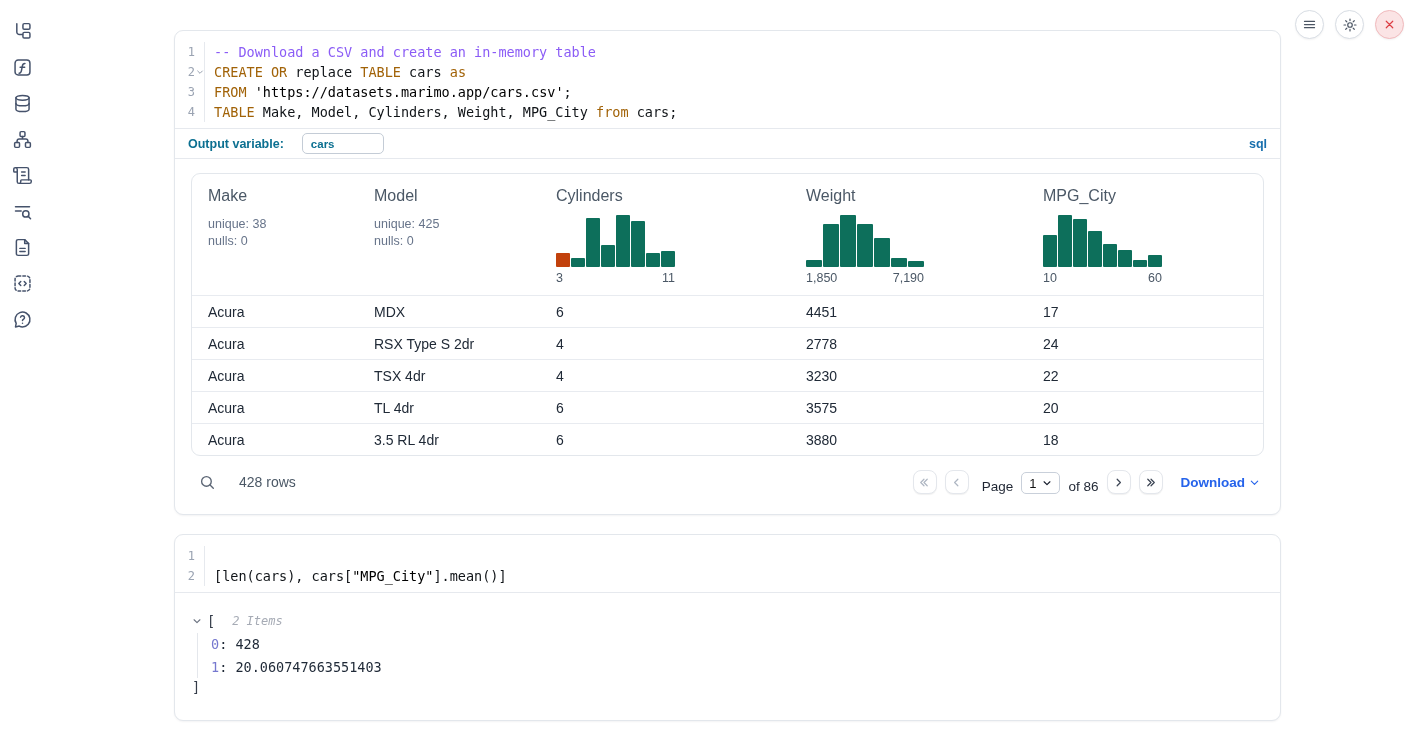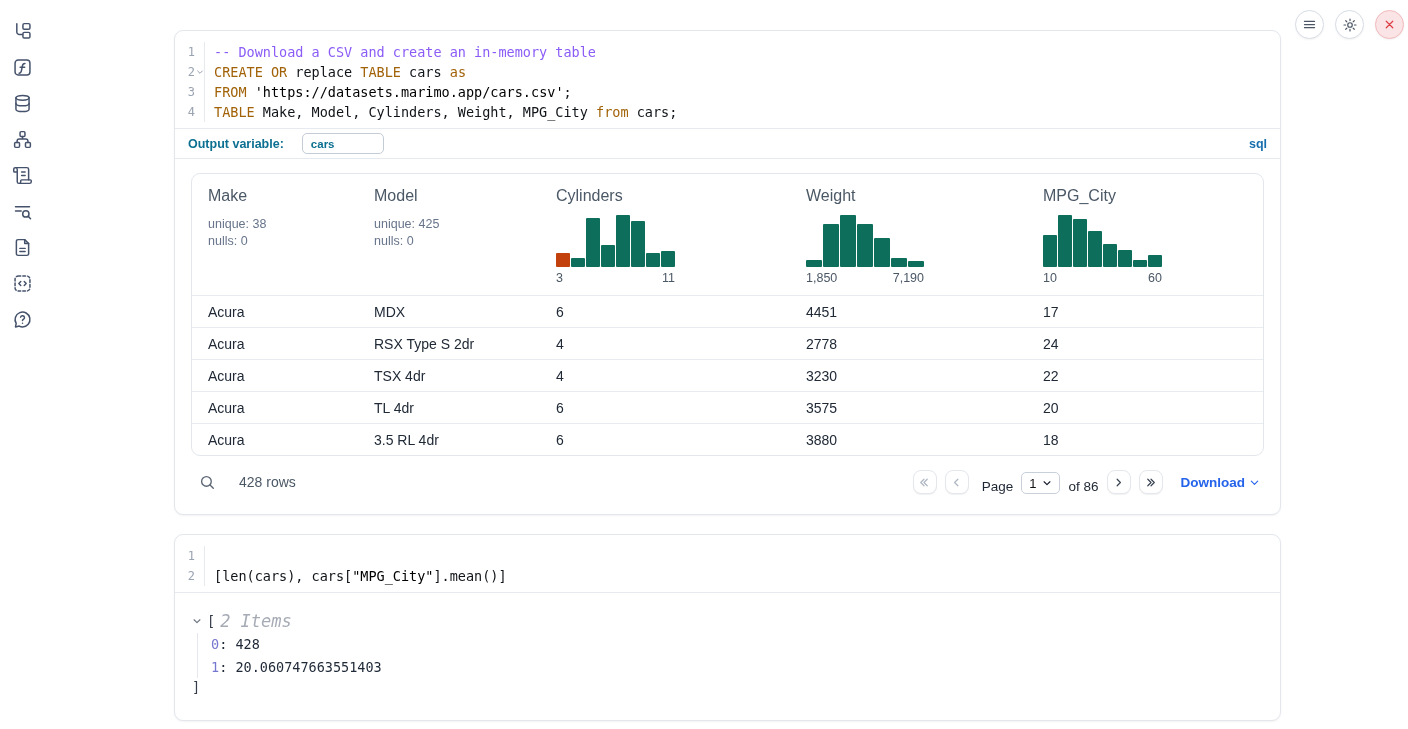--- a/index.html
+++ b/index.html
@@ -62,21 +62,21 @@
   .page-btn.enabled{color:#3b4453}
   .page-label{font-size:13.5px;color:#1f2633}
   .page-select{display:flex;align-items:center;gap:6px;border:1px solid #c9d0da;border-radius:5px;height:20px;padding:0 7px;font-size:13px;color:#111;cursor:pointer;background:#fff}
   .download{margin-left:18px;display:flex;align-items:center;gap:4px;color:#2563eb;font-size:13.5px;font-weight:600;cursor:pointer}
 
   
   .tree{padding:18px 0 21px 17px;font-family:"DejaVu Sans Mono","Liberation Mono",monospace;font-size:13.5px;color:#29303b}
   .tree-head{display:flex;align-items:center;gap:5px;height:20px}
   .tree-chevron{color:#6b7280;cursor:pointer}
   .bracket{color:#343c49}
-  .items-label{color:#a6abb5;font-style:italic;margin-left:0;font-size:17px}
+  .items-label{color:#a6abb5;font-style:italic;margin-left:12px;font-size:12px}
   .tree-items{margin-left:5px;border-left:1px solid #e4e7ec;padding-left:13px;margin-top:2px}
   .tree-item{height:22.5px;display:flex;align-items:center}
   .tree-key{color:#7678cf}
   .tree-rest{color:#1f2937;white-space:pre}
   .tree-close{height:20px;margin-top:1px}
 </style>
 </head>
 <body>
 
 <div class="sidebar" id="sidebar">

